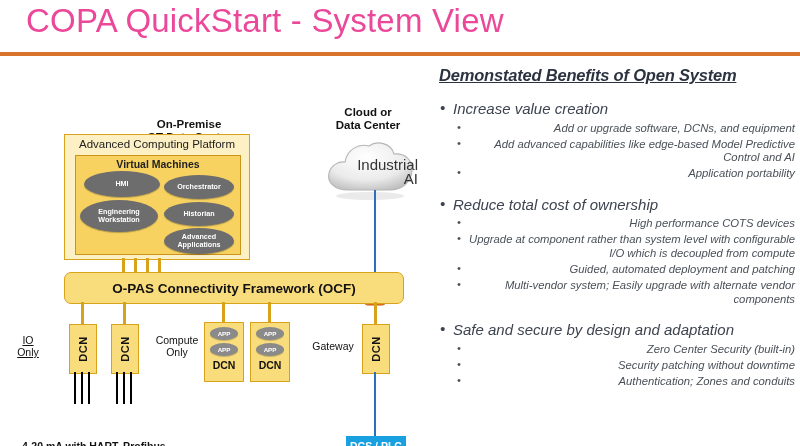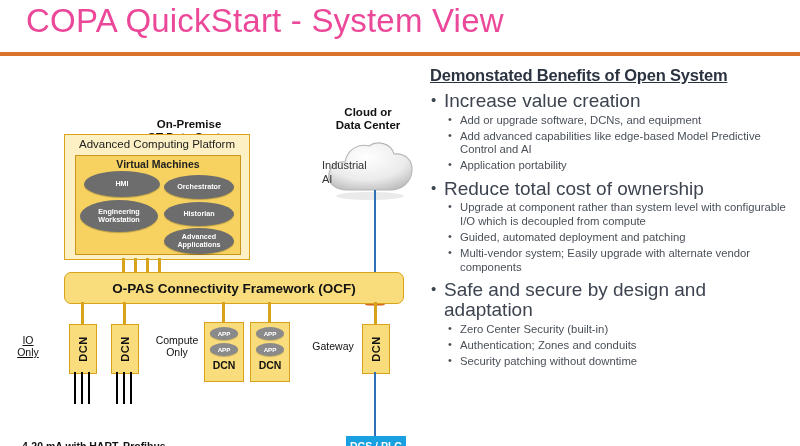--- a/index.html
+++ b/index.html
@@ -107,45 +107,45 @@
     position:absolute;left:130px;top:362px;width:210px;text-align:center;
     font-size:11.5px;font-weight:bold;color:#111;
   }
   #field-note{
     position:absolute;left:22px;top:382px;width:230px;
     font-size:10.5px;font-weight:bold;color:#111;line-height:13px;
   }
   
   #cloud-wrap{position:absolute;left:322px;top:76px;width:96px;height:70px;}
   #cloud-text{
-    position:absolute;left:0;top:24px;width:96px;text-align:left;
-    font-size:11px;color:#333;line-height:14px;
+    position:absolute;left:0;top:24px;width:96px;text-align:right;
+    font-size:15px;color:#333;line-height:14px;
   }
   .blue-line{position:absolute;background:#2e6fb7;width:2.4px;}
   #fw-icon{position:absolute;left:362px;top:232px;width:26px;height:18px;}
   #dcs-plc{
     position:absolute;left:346px;top:378px;width:60px;height:20px;
     background:#18a0e0;display:flex;align-items:center;justify-content:center;
     font-size:10.5px;font-weight:bold;color:#ffffff;
   }
 
   
-  #benefits{position:absolute;left:430px;top:66px;width:356px;}
+  #benefits{position:absolute;left:439px;top:66px;width:356px;font-style:italic;}
   #benefits-heading{
     font-size:16.5px;font-weight:bold;color:#2c3340;
     text-decoration:underline;margin:0 0 4px 0;letter-spacing:-.2px;
   }
   .lvl1{
-    font-size:19px;color:#3d4450;margin:6px 0 1px 0;
+    font-size:15px;color:#3d4450;margin:14px 0 1px 0;
     padding-left:14px;position:relative;line-height:20px;
   }
   .lvl1::before{content:"•";position:absolute;left:1px;top:-1px;font-size:15px;}
   .lvl2{
     font-size:11.3px;color:#4a5058;margin:2.5px 0;
-    padding-left:30px;position:relative;line-height:13.6px;
+    padding-left:30px;position:relative;line-height:13.6px;text-align:right;
   }
   .lvl2::before{content:"•";position:absolute;left:18px;top:-1px;font-size:11px;}
 </style>
 </head>
 <body>
 
 <div id="slide-title">COPA QuickStart - System View</div>
 <div id="title-rule"></div>
 
 <div id="diagram">
@@ -272,21 +272,22 @@
 
 <div id="benefits">
   <div id="benefits-heading">Demonstated Benefits of Open System</div>
 
   <div class="lvl1">Increase value creation</div>
   <div class="lvl2">Add or upgrade software, DCNs, and equipment</div>
   <div class="lvl2">Add advanced capabilities like edge-based Model Predictive Control and AI</div>
   <div class="lvl2">Application portability</div>
 
   <div class="lvl1">Reduce total cost of ownership</div>
+  <div class="lvl2">High performance COTS devices</div>
   <div class="lvl2">Upgrade at component rather than system level with configurable I/O which is decoupled from compute</div>
   <div class="lvl2">Guided, automated deployment and patching</div>
   <div class="lvl2">Multi-vendor system; Easily upgrade with alternate vendor components</div>
 
   <div class="lvl1">Safe and secure by design and adaptation</div>
   <div class="lvl2">Zero Center Security (built-in)</div>
+  <div class="lvl2">Security patching without downtime</div>
   <div class="lvl2">Authentication; Zones and conduits</div>
-  <div class="lvl2">Security patching without downtime</div>
 </div>
 
 </body></html>

